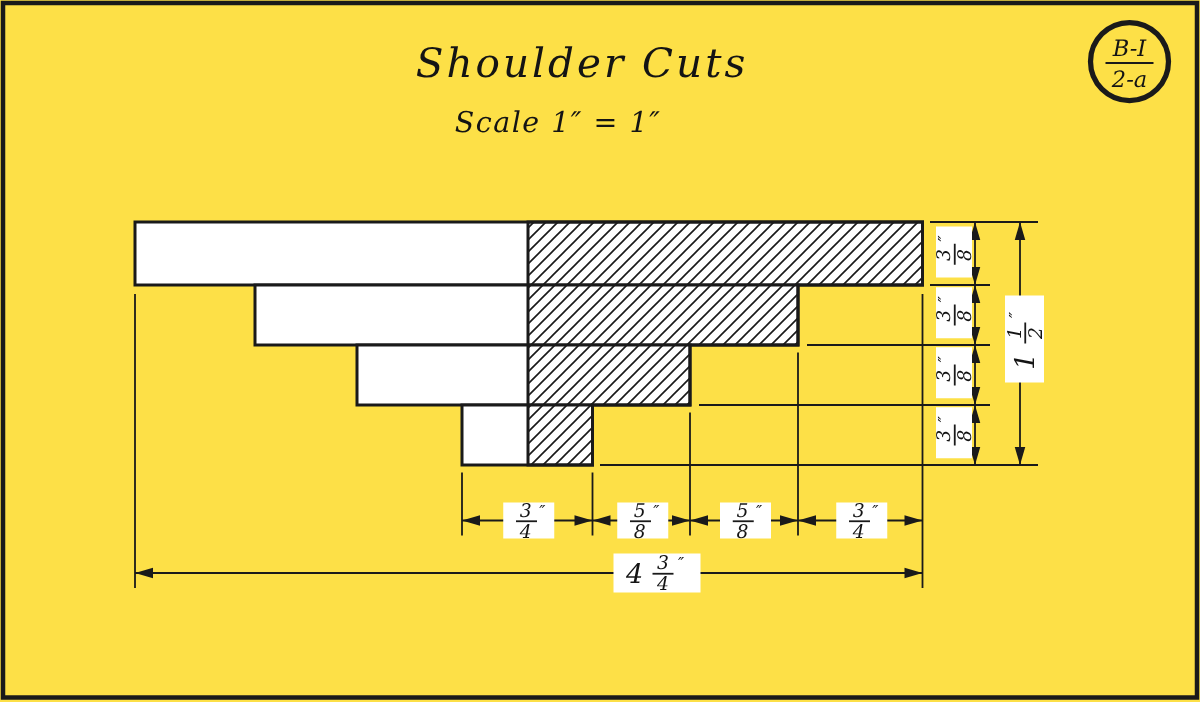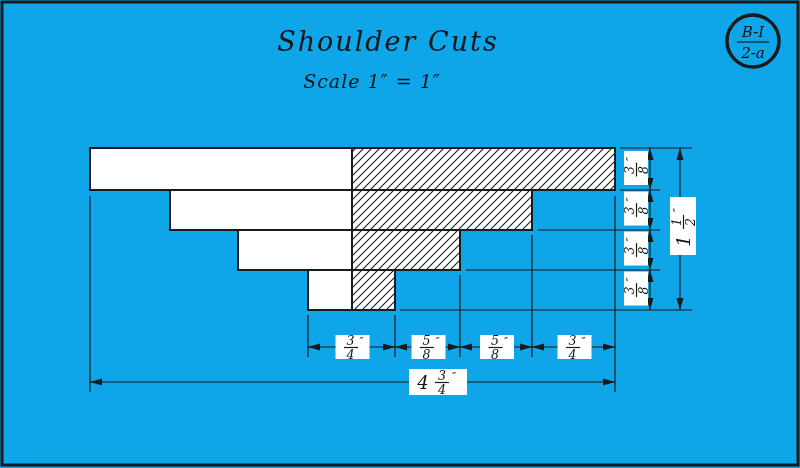--- a/index.html
+++ b/index.html
@@ -1,16 +1,16 @@
 <!DOCTYPE html>
 <html><head>
 <meta charset="utf-8">
 <style>
   html,body{margin:0;padding:0;background:#ffffff;}
-  .page{position:relative;width:800px;height:468px;background:#0ea5e9;overflow:hidden;}
+  .page{position:relative;width:800px;height:468px;background:#fde047;overflow:hidden;}
   svg{display:block;}
   .step{stroke:#1a1a1a;stroke-width:2;fill:#ffffff;}
   .thin{stroke:#1a1a1a;stroke-width:1.2;fill:none;}
   .fbar{stroke:#1a1a1a;stroke-width:1.2;}
   .mask{fill:#ffffff;stroke:none;}
   .hand{font-family:"DejaVu Serif",serif;font-style:italic;fill:#141414;}
   .title{font-size:27px;letter-spacing:2px;}
   .scale{font-size:19px;letter-spacing:1px;}
   .num{font-size:12.5px;}
   .whole{font-size:18px;}

